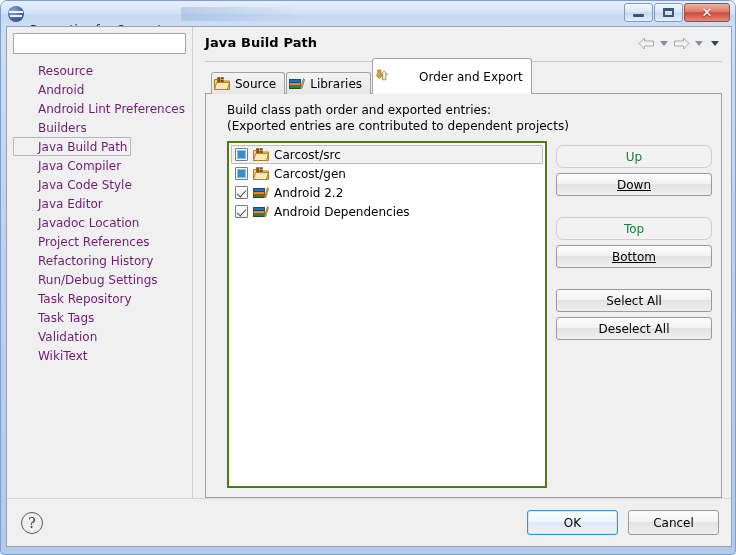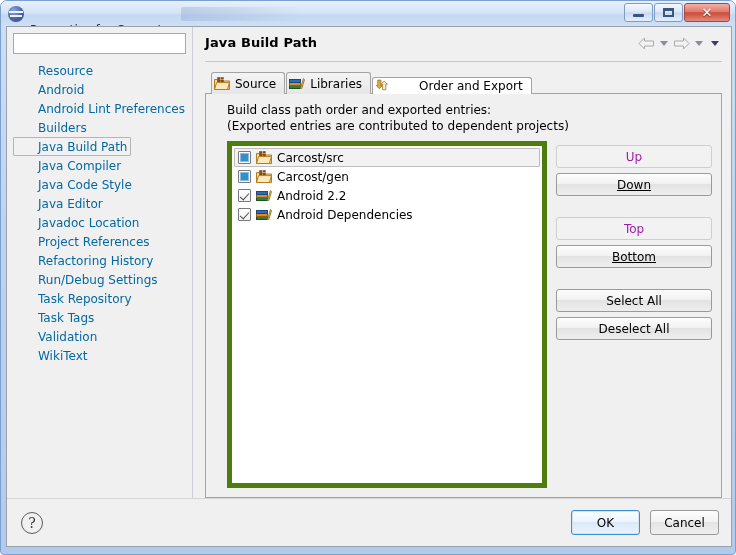--- a/index.html
+++ b/index.html
@@ -132,21 +132,21 @@
     width: 100%;
     font-family: "DejaVu Sans", sans-serif;
   }
   #tree {
     margin-top: 7px;
     flex: 1 1 auto;
     overflow: hidden;
   }
   .tree-item {
     font-size: 12px;
-    color: #0369a1;
+    color: #701a75;
     padding: 1px 3px 1px 24px;
     line-height: 17px;
     height: 19px;
     white-space: nowrap;
     cursor: default;
     border: 1px solid transparent;
     display: block;
     width: max-content;
     max-width: 100%;
   }
@@ -223,21 +223,21 @@
     border: 1px solid #a3a3a3;
     border-bottom: none;
     border-radius: 3px 3px 0 0;
     margin-right: 1px;
     cursor: pointer;
     white-space: nowrap;
     position: relative;
   }
   .tab.active {
     background: #ffffff;
-    height: 17px;
+    height: 36px;
     border-color: #a3a3a3;
     z-index: 3;
     gap: 28px;
   }
   .tab-icon { width: 16px; height: 15px; position: relative; flex: 0 0 auto; }
   
   #tab-panel {
     flex: 1 1 auto;
     border: 1px solid #a3a3a3;
     background: #f0f0f0;
@@ -258,21 +258,21 @@
   #entries-row {
     display: flex;
     flex: 1 1 auto;
     gap: 9px;
     margin-top: 7px;
     min-height: 0;
   }
   #entries-list {
     flex: 1 1 auto;
     background: #ffffff;
-    border: 5px solid #4d7c0f;
+    border: 2px solid #4d7c0f;
     padding: 2px;
     overflow: hidden;
     min-width: 0;
   }
   .entry {
     display: flex;
     align-items: center;
     gap: 5px;
     height: 19px;
     padding: 0 3px;
@@ -333,24 +333,25 @@
     color: #000;
     background: linear-gradient(to bottom, #fdfdfd 0%, #f2f2f2 45%, #e3e3e3 50%, #eeeeee 100%);
     border: 1px solid #9a9a9a;
     border-radius: 3px;
     cursor: pointer;
     font-family: "DejaVu Sans", sans-serif;
     display: flex; align-items: center; justify-content: center;
     text-align: center;
   }
   .sbtn.disabled {
-    color: #a21caf;
+    color: #15803d;
     background: #f2f2f2;
     border-color: #cfcfcf;
     cursor: default;
+    border-radius: 7px;
   }
   .sbtn.spacer-after { margin-bottom: 16px; text-decoration: underline; }
 
   
   #footer {
     flex: 0 0 auto;
     height: 48px;
     border-top: 1px solid #d5d5d5;
     background: #f0f0f0;
     display: flex;
@@ -361,21 +362,21 @@
     width: 22px; height: 22px;
     border: 1.6px solid #5b5b5b;
     border-radius: 50%;
     display: flex; align-items: center; justify-content: center;
     font-size: 14px; color: #3d3d3d;
     cursor: pointer;
     font-family: "DejaVu Serif", serif;
   }
   #footer-spacer { flex: 1 1 auto; }
   .fbtn {
-    width: 69px; height: 25px;
+    width: 91px; height: 25px;
     font-size: 12px; color: #000;
     background: linear-gradient(to bottom, #fdfdfd 0%, #f3f3f3 45%, #e4e4e4 50%, #efefef 100%);
     border: 1px solid #9a9a9a;
     border-radius: 3px;
     cursor: pointer;
     margin-left: 10px;
     font-family: "DejaVu Sans", sans-serif;
     display: flex; align-items: center; justify-content: center;
   }
   .fbtn.default {

